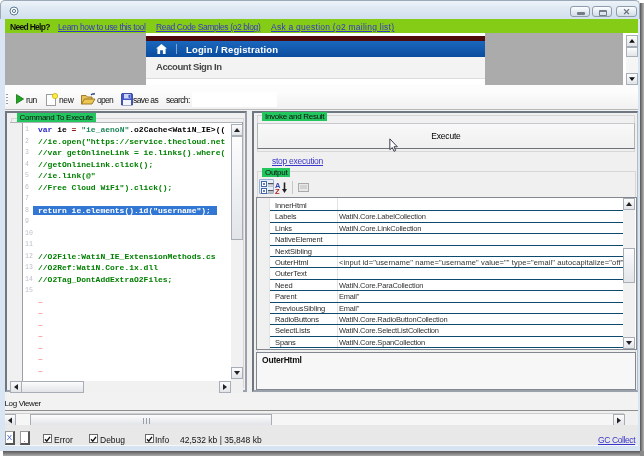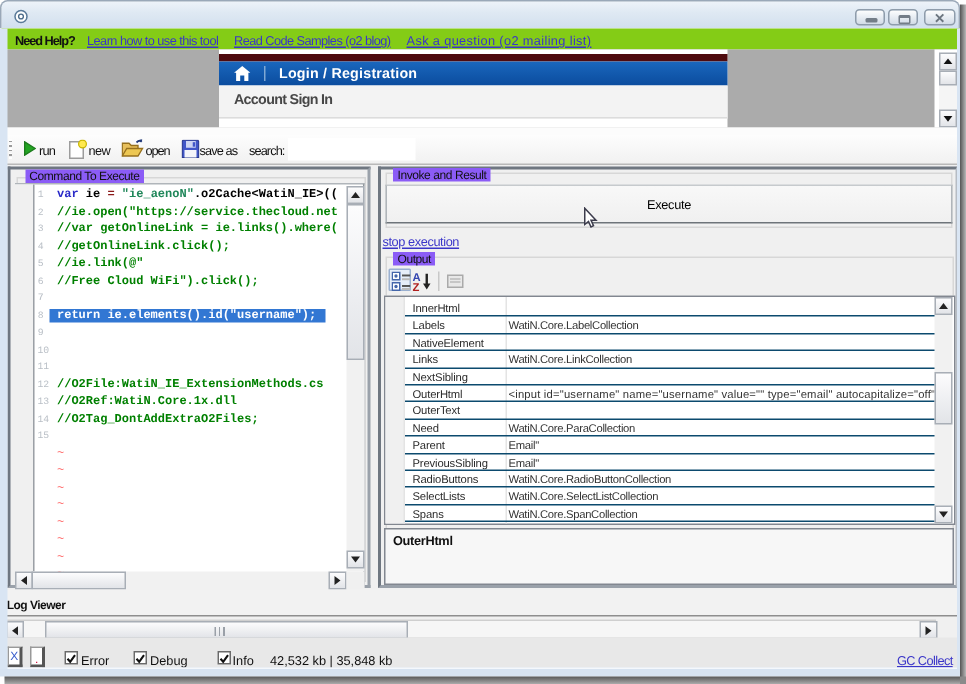--- a/index.html
+++ b/index.html
@@ -24,21 +24,21 @@
 #signin { left:0; top:24px; width:339px; height:22px; background:#f3f3f3; border-bottom:1px solid #dcdcdc; }
 #bscroll { left:624px; top:2px; width:12px; height:50px; background:#f5f5f5; }
 .sbtn { background:linear-gradient(#fcfcfd,#e2e4e8); border:1px solid #a8aeb6; color:#000; display:flex; align-items:center; justify-content:center; }
 
 #whitestrip { left:2px; top:85px; width:637px; height:5px; background:#fcfcfc; }
 #toolbar { left:2px; top:90px; width:637px; height:20px; background:linear-gradient(#fdfdfd,#f1f1f1); border-bottom:1px solid #b9b9b9; font-size:8.5px; color:#111; }
 
 .panel { background:#f0f0f0; border:2px solid; border-color:#6f7781 #9aa1aa #9aa1aa #6f7781; }
 #lpanel { left:4.5px; top:111px; width:242.5px; height:281px; }
 #rpanel { left:252px; top:111px; width:385.5px; height:281px; border-right:1px solid #b6bcc4; }
-.grouplabel { position:absolute; font-size:8px; letter-spacing:-0.28px; color:#111; background:#8b5cf6; padding:0 3px; }
+.grouplabel { position:absolute; font-size:8px; letter-spacing:-0.28px; color:#111; background:#22c55e; padding:0 3px; }
 .groupbox { position:absolute; border:1px solid #d7d7d7; }
 
 #editor { left:10px; top:122px; width:233px; height:270px; background:#fff; border-top:1px solid #b0b5ba; border-right:1px solid #8f959b; }
 #gutter { left:0; top:0; width:13px; height:258px; background:#f0f0f0; border-right:1px solid #9ba0a6; }
 pre { font-family:"Liberation Mono", monospace; font-size:8px; line-height:11.5px; }
 .sel { background:#3277d3; color:#fff; margin-left:-5px; padding:0 6px 0 5px; }
 .cmt { color:#008000; }
 .str { color:#20875a; }
 .kw { color:#2929c8; }
 .op { color:#8b1a1a; }
@@ -210,21 +210,21 @@
         </div>
       <div class="sbtn abs" style="left:11px;top:0;width:63px;height:12px;"></div>
     </div>
     <div class="abs" style="left:221px;top:258px;width:12px;height:12px;background:#f0f0f0;"></div>
   </div>
 
   <div id="rpanel" class="panel abs">
     <div class="groupbox" style="left:3px;top:2px;width:378px;height:37px;"></div>
     <div class="grouplabel" style="left:8px;top:-1px;">Invoke and Result</div>
     <button class="abs" style="left:3px;top:10px;width:378px;height:26px;background:linear-gradient(#f8f8f8,#f0f0f0);border:1px solid #b0b5ba;border-bottom-color:#6e747a;border-top-color:#c6cacd;font-size:8.5px;letter-spacing:-0.2px;font-family:inherit;color:#000;">Execute</button>
-    <div class="abs lnk" style="left:1px;top:43px;font-size:8.5px;letter-spacing:-0.27px;">stop execution</div>
+    <div class="abs lnk" style="left:18px;top:43px;font-size:8.5px;letter-spacing:-0.27px;">stop execution</div>
     <div class="groupbox" style="left:3px;top:58px;width:379px;height:219px;"></div>
     <div class="grouplabel" style="left:8px;top:55px;">Output</div>
   </div>
 
   <div id="pgtoolbar" class="abs" style="left:259px;top:180px;width:370px;height:15px;">
     <div class="abs" style="left:0px;top:-1px;width:15px;height:15px;background:#e6eef9;border:1px solid #9ab0d0;border-radius:1px;"></div>
     <svg class="abs" style="left:2px;top:1px" width="13" height="13" viewBox="0 0 13 13">
         <rect x="0.5" y="0.5" width="5" height="5" fill="#fff" stroke="#4466aa"></rect>
         <circle cx="3" cy="3" r="1.1" fill="#4466aa"></circle>
         <rect x="0.5" y="7.5" width="5" height="5" fill="#fff" stroke="#4466aa"></rect>
@@ -247,22 +247,22 @@
         <rect x="3" y="6.5" width="7" height="1" fill="#bbb"></rect>
       </svg>
   </div>
 
   <div id="pgrid" class="abs" style="left:256px;top:197px;width:381px;height:153px;background:#fff;border:1px solid #828790;font-size:7.5px;color:#2b2b2b;">
     <div class="abs" style="left:0;top:0;width:13px;height:151px;background:#f0f0f0;border-right:1px solid #e4e4e4;"></div>
     <div class="abs" style="left:80px;top:0;width:1px;height:151px;background:#e4e4e4;"></div>
     <div id="pgrows" class="abs" style="left:13px;top:2px;width:358px;">
       <div class="pgrow"><span class="pgn">InnerHtml</span><span class="pgv"></span></div>
       <div class="pgrow"><span class="pgn">Labels</span><span class="pgv">WatiN.Core.LabelCollection</span></div>
+      <div class="pgrow"><span class="pgn">Links</span><span class="pgv">WatiN.Core.LinkCollection</span></div>
       <div class="pgrow"><span class="pgn">NativeElement</span><span class="pgv"></span></div>
-      <div class="pgrow"><span class="pgn">Links</span><span class="pgv">WatiN.Core.LinkCollection</span></div>
       <div class="pgrow"><span class="pgn">NextSibling</span><span class="pgv"></span></div>
       <div class="pgrow"><span class="pgn">OuterHtml</span><span class="pgv" style="letter-spacing:0.12px;">&lt;input id="username" name="username" value="" type="email" autocapitalize="off"</span></div>
       <div class="pgrow"><span class="pgn">OuterText</span><span class="pgv"></span></div>
       <div class="pgrow"><span class="pgn">Need</span><span class="pgv">WatiN.Core.ParaCollection</span></div>
       <div class="pgrow"><span class="pgn">Parent</span><span class="pgv">Email"</span></div>
       <div class="pgrow"><span class="pgn">PreviousSibling</span><span class="pgv">Email"</span></div>
       <div class="pgrow"><span class="pgn">RadioButtons</span><span class="pgv">WatiN.Core.RadioButtonCollection</span></div>
       <div class="pgrow"><span class="pgn">SelectLists</span><span class="pgv">WatiN.Core.SelectListCollection</span></div>
       <div class="pgrow"><span class="pgn">Spans</span><span class="pgv">WatiN.Core.SpanCollection</span></div>
     </div>
@@ -279,21 +279,21 @@
         </div>
       <div class="sbtn abs" style="left:0;top:50px;width:12px;height:35px;"></div>
     </div>
   </div>
 
   <div id="pgdesc" class="abs" style="left:256px;top:352px;width:380px;height:38px;background:#f7f7f7;border:1px solid #828790;">
     <div class="abs" style="left:5px;top:2px;font-size:8.5px;font-weight:bold;color:#111;letter-spacing:-0.2px;">OuterHtml</div>
   </div>
 
   <div id="logheader" class="abs">
-      <div class="abs" style="left:2.5px;top:6px;font-size:8px;font-weight:bold;color:#111;letter-spacing:-0.35px;">Log Viewer</div>
+      <div class="abs" style="left:2.5px;top:6px;font-size:8px;font-weight:normal;color:#111;letter-spacing:-0.35px;">Log Viewer</div>
     </div>
   <div id="logscroll" class="abs">
     <div class="sbtn abs" style="left:0;top:0;width:12px;height:12px;">
         <svg width="10" height="11" viewBox="0 0 10 10">
           <path d="M3 5 L7 2 L7 8 Z" fill="#222"></path>
         </svg>
       </div>
     <div class="sbtn abs" style="left:609px;top:0;width:12px;height:12px;">
         <svg width="10" height="11" viewBox="0 0 10 10">
           <path d="M7 5 L3 2 L3 8 Z" fill="#222"></path>

